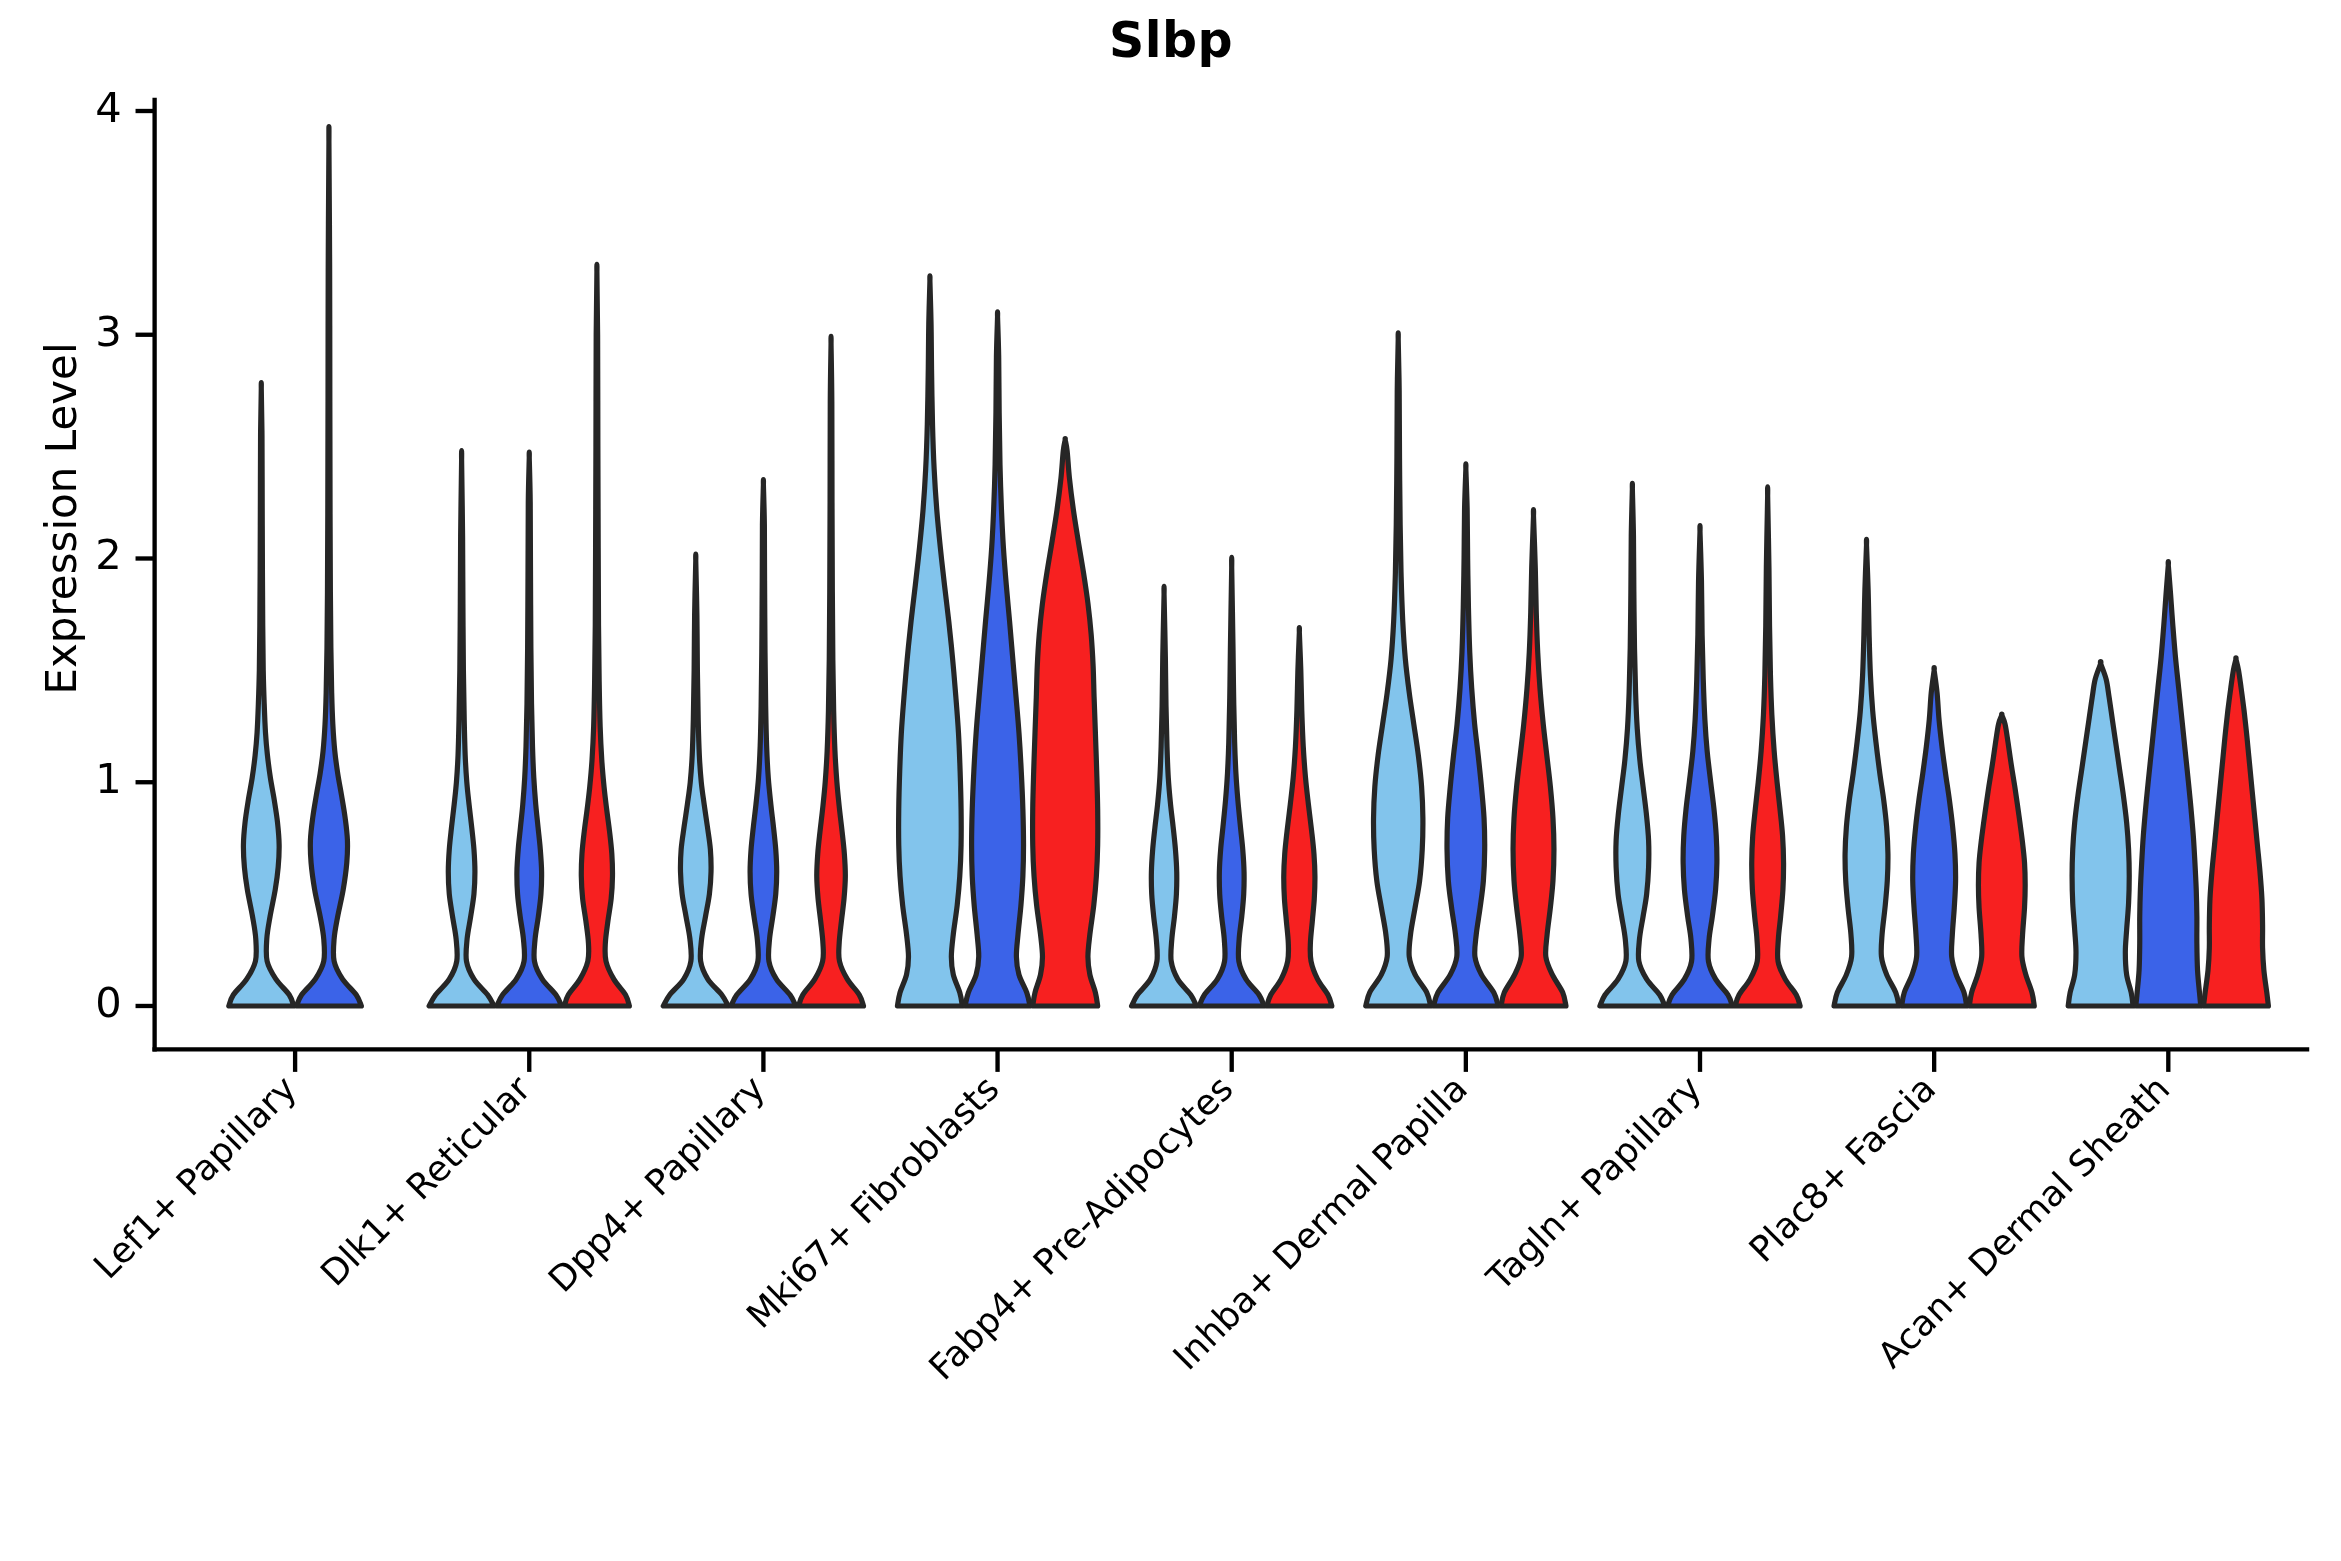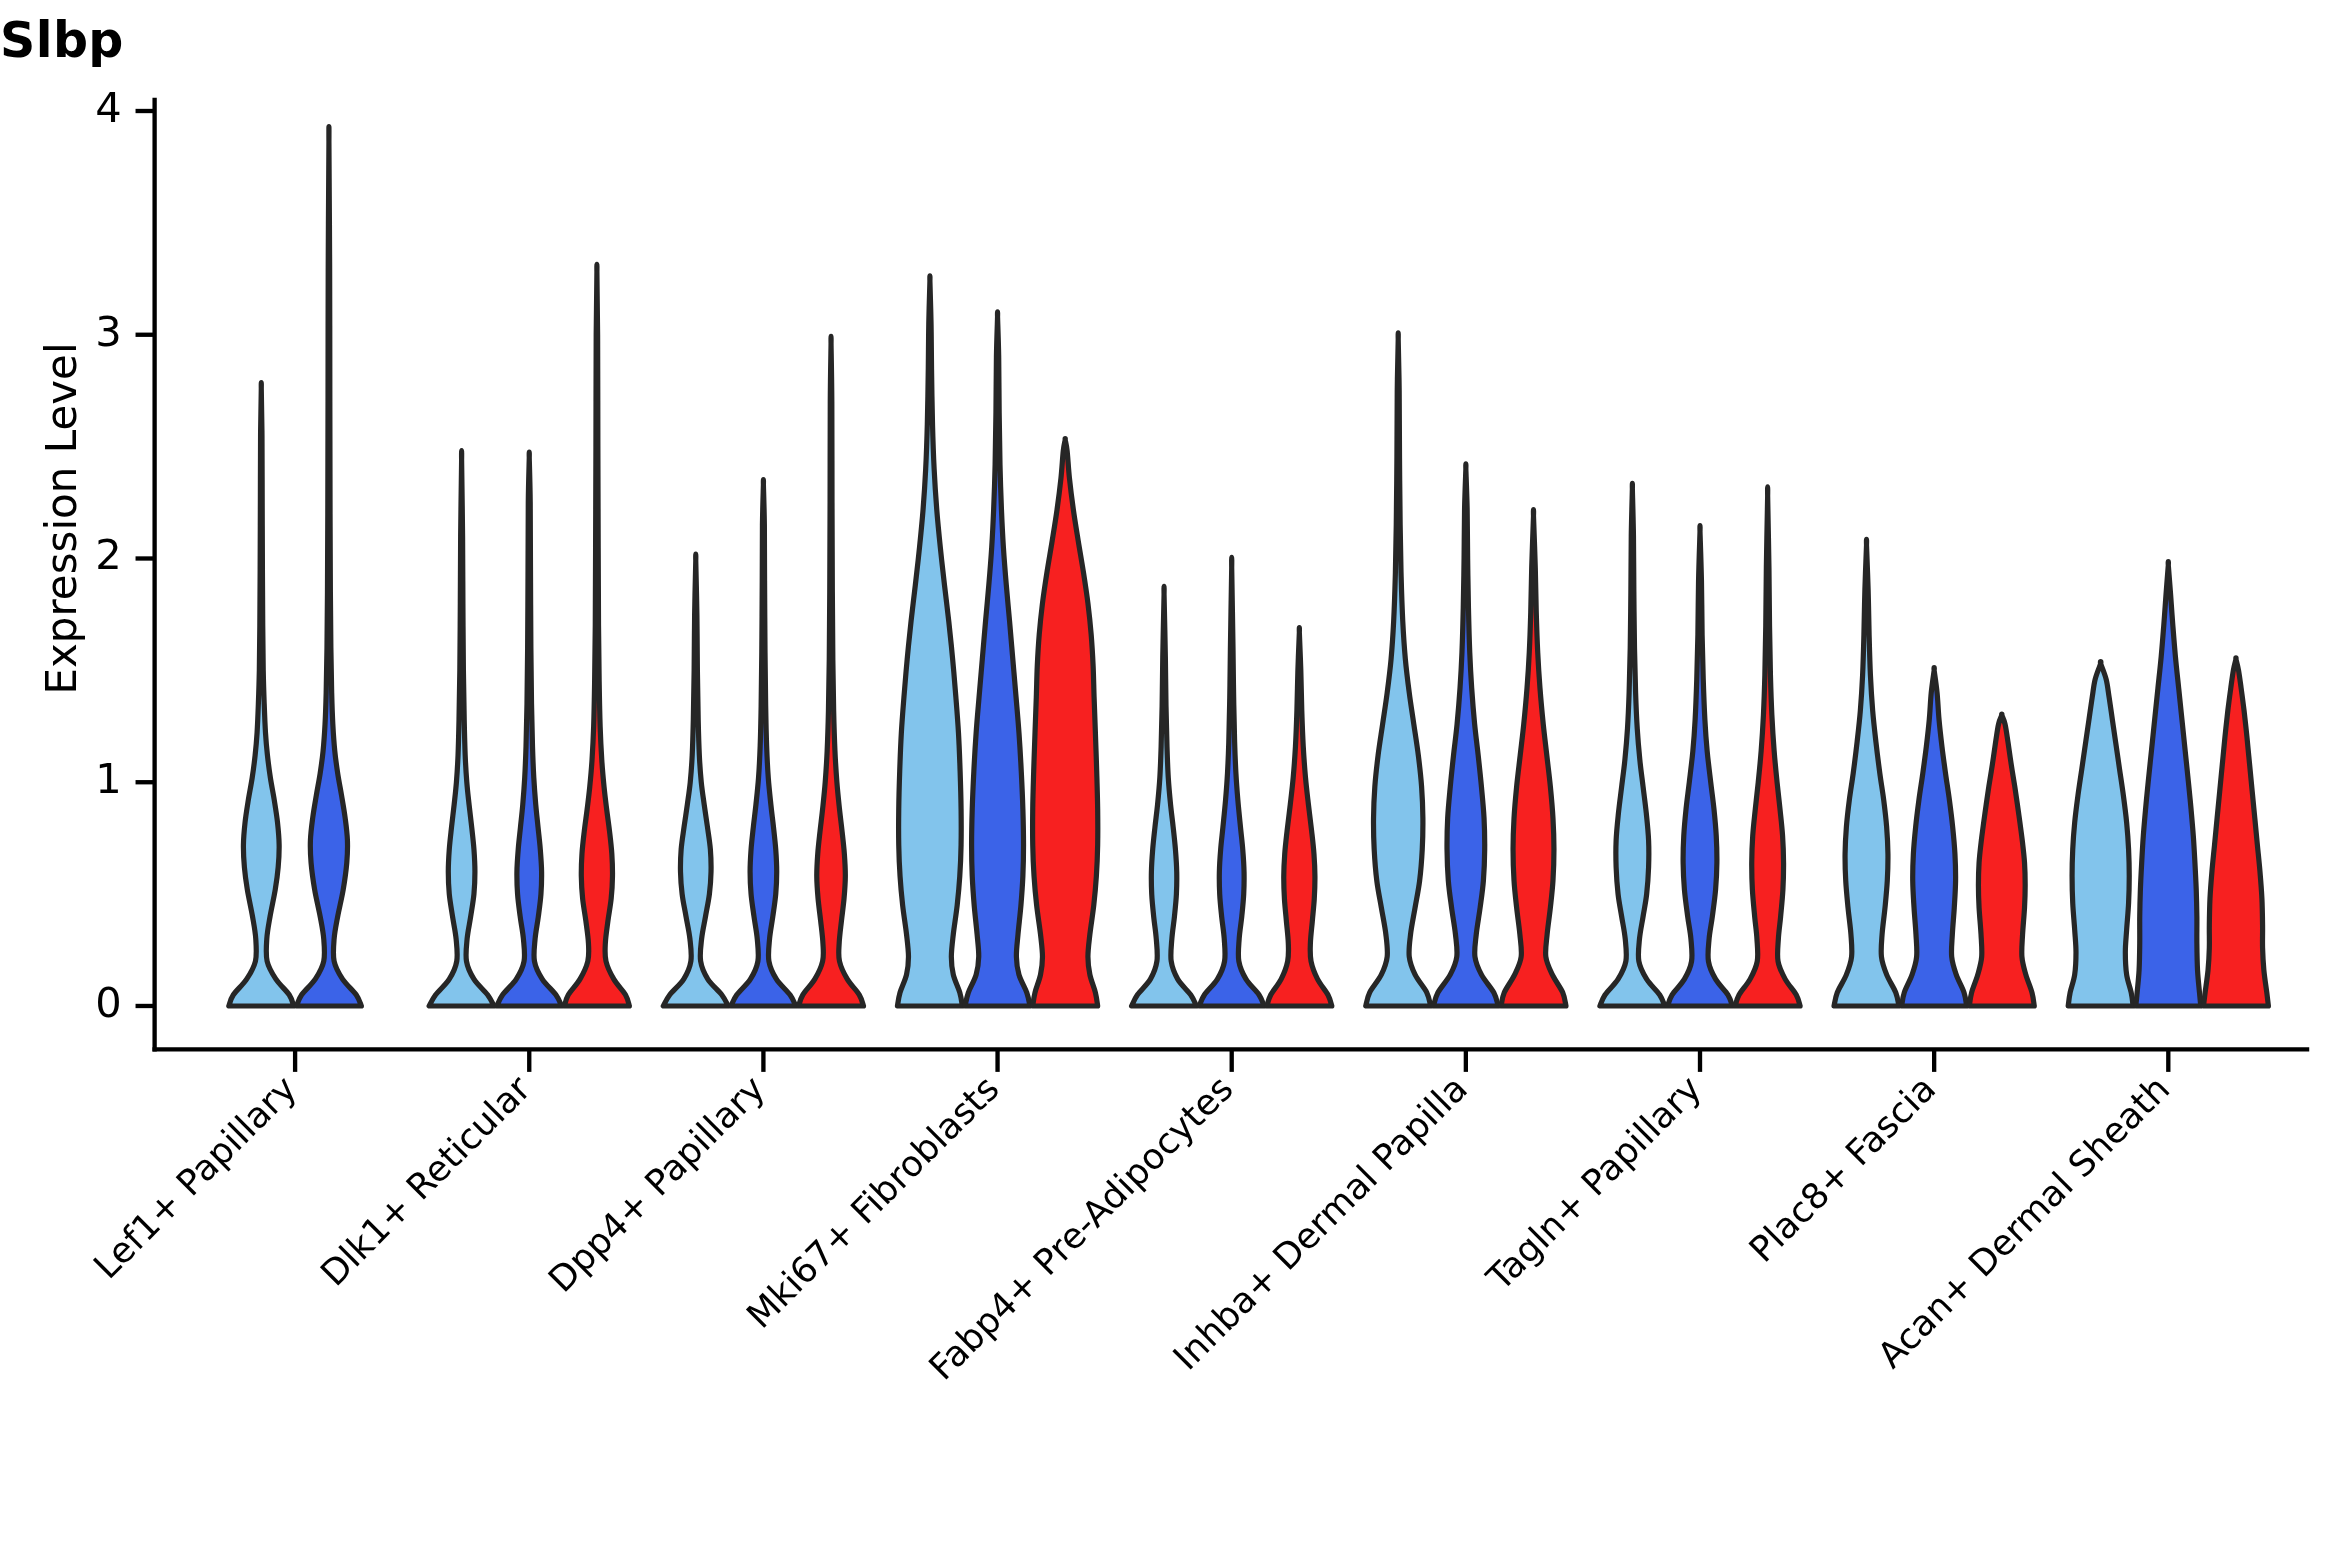--- a/index.html
+++ b/index.html
@@ -13,21 +13,21 @@
     height: 1561px;
     background: #ffffff;
     font-family: "DejaVu Sans", "Liberation Sans", sans-serif;
     overflow: hidden;
   }
   #plot-title {
     position: absolute;
     left: 0;
     top: 12px;
     width: 2342px;
-    text-align: left;
+    text-align: center;
     font-size: 49px;
     font-weight: bold;
     color: #000000;
     letter-spacing: 0.4px;
   }
   #ylabel {
     position: absolute;
     left: -286px;
     top: 494px;
     width: 694px;

